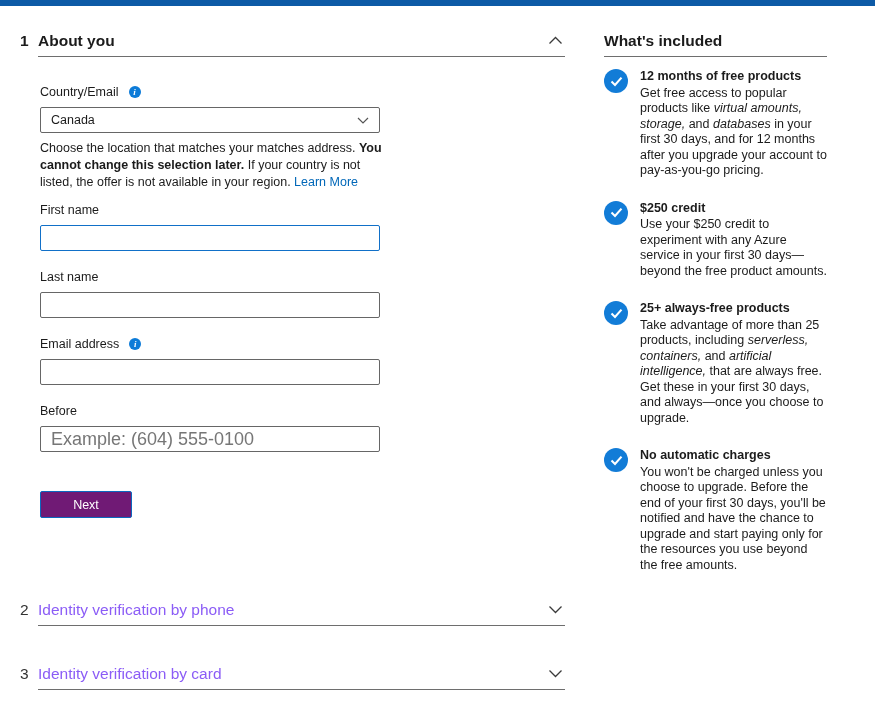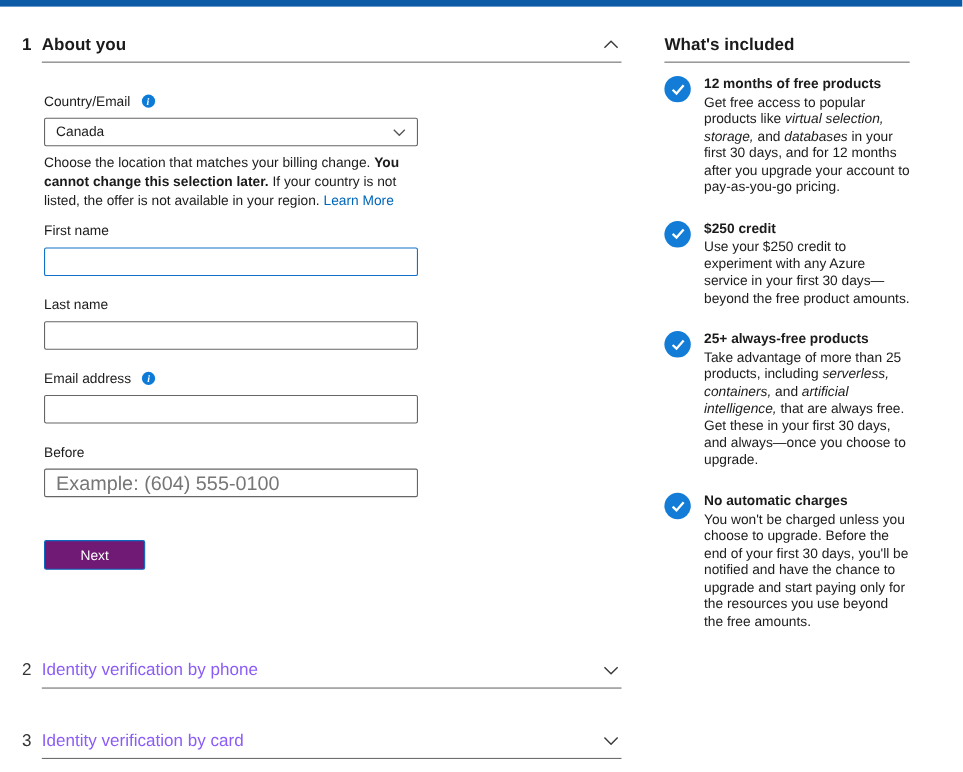--- a/index.html
+++ b/index.html
@@ -102,21 +102,21 @@
         </div>
         <div class="select-box">
           <span>Canada</span>
           <span>
             <svg width="12" height="7" viewBox="0 0 12 7">
                 <path d="M1 1 L6 6 L11 1" fill="none" stroke="#555" stroke-width="1.2"></path>
               </svg>
           </span>
         </div>
 
-        <p class="helper"><span>Choose the location that matches your billing change. </span><b>You cannot change this selection later.</b><span> If your country is not listed, the offer is not available in your region. </span><a class="link">Learn More</a></p>
+        <p class="helper"><span>Choose the location that matches your matches address. </span><b>You cannot change this selection later.</b><span> If your country is not listed, the offer is not available in your region. </span><a class="link">Learn More</a></p>
 
         <div class="field">
           <div class="field-label">
               <span>First name</span>
             </div>
           <input class="text-input focused" type="text" value="" style="">
         </div>
 
         <div class="field">
           <div class="field-label">
@@ -177,21 +177,21 @@
     <div class="rc-rule"></div>
 
     <div class="rc-item">
       <span class="check-circle">
         <svg width="13" height="11" viewBox="0 0 13 11">
             <path d="M1.5 5.6 L5 9 L11.5 1.6" fill="none" stroke="#fff" stroke-width="2.1"></path>
           </svg>
       </span>
       <div class="rc-text">
         <div class="rc-item-title">12 months of free products</div>
-        <div><span>Get free access to popular products like </span><span style="font-style: italic;">virtual selection,</span><span> </span><span style="font-style: italic;">storage,</span><span> and </span><span style="font-style: italic;">databases</span><span> in your first 30 days, and for 12 months after you upgrade your account to pay-as-you-go pricing.</span></div>
+        <div><span>Get free access to popular products like </span><span style="font-style: italic;">virtual amounts,</span><span> </span><span style="font-style: italic;">storage,</span><span> and </span><span style="font-style: italic;">databases</span><span> in your first 30 days, and for 12 months after you upgrade your account to pay-as-you-go pricing.</span></div>
       </div>
     </div>
 
     <div class="rc-item">
       <span class="check-circle">
         <svg width="13" height="11" viewBox="0 0 13 11">
             <path d="M1.5 5.6 L5 9 L11.5 1.6" fill="none" stroke="#fff" stroke-width="2.1"></path>
           </svg>
       </span>
       <div class="rc-text">

